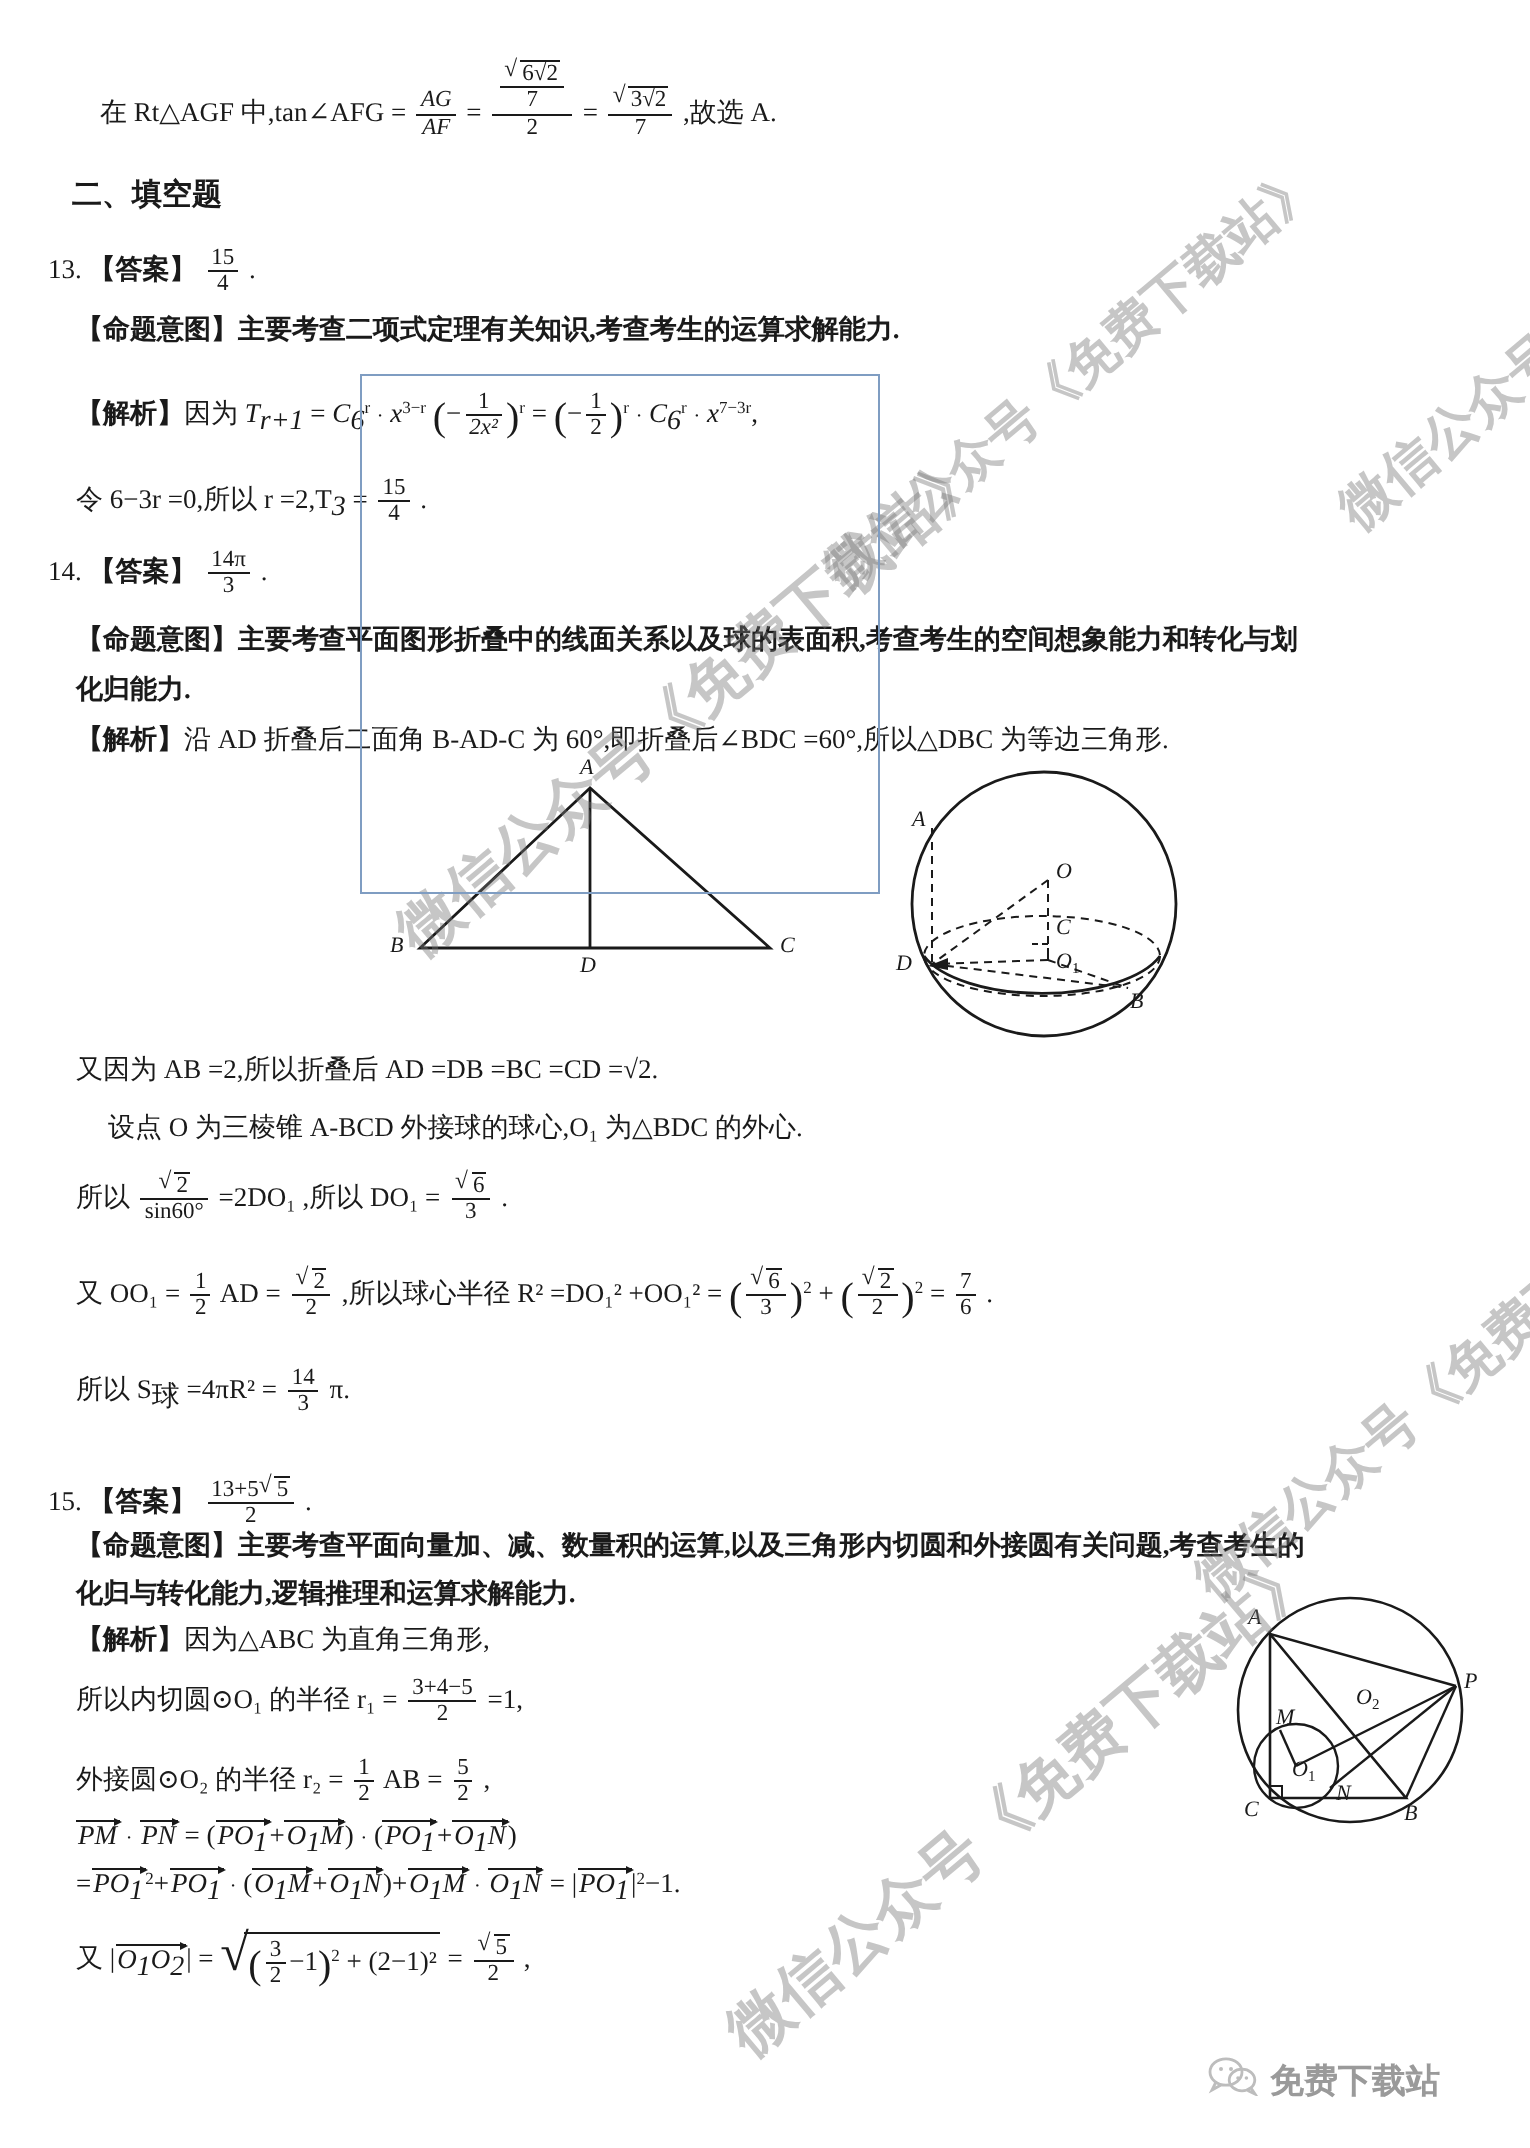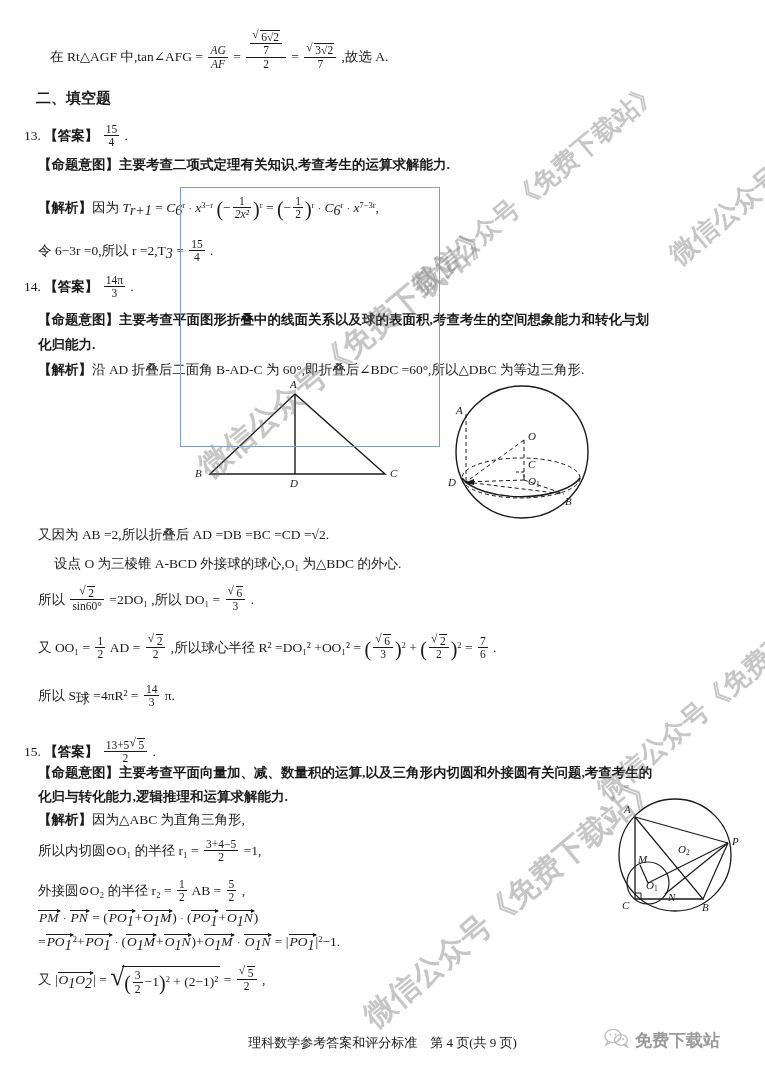--- a/index.html
+++ b/index.html
@@ -459,27 +459,20 @@
 
   <div id="watermarks">
     <div class="wm" style="left:190px; top:455px; font-size:31px; transform:rotate(-40deg);">微信公众号《免费下载站》</div>
     <div class="wm" style="left:405px; top:275px; font-size:26px; transform:rotate(-40deg);">微信公众号《免费下载站》</div>
     <div class="wm" style="left:355px; top:1005px; font-size:31px; transform:rotate(-40deg);">微信公众号《免费下载站》</div>
     <div class="wm" style="left:590px; top:780px; font-size:27px; transform:rotate(-40deg);">微信公众号《免费下载站》</div>
     <div class="wm" style="left:662px; top:245px; font-size:27px; transform:rotate(-40deg);">微信公众号《免费下载站》</div>
     <div class="wm" style="left:150px; top:90px; font-size:27px; transform:rotate(-40deg); opacity:0;">微信公众号《免费下载站》</div>
   </div>
 
-  <div id="footer">
-    <span id="footer-inner">
-      <span class="cn">理科数学参考答案和评分标准</span>
-      &nbsp;&nbsp;
-      <span class="cn">第 4 页(共 9 页)</span>
-    </span>
-  </div>
 
   <div id="brand">
     <span style="display:inline-block;">
       <svg width="26" height="20" viewBox="0 0 26 20">
         <ellipse cx="9" cy="8" rx="8" ry="6.6" fill="none" stroke="#bdbdbd" stroke-width="1.4"></ellipse>
         <path d="M 4 13 L 2 17 L 6.5 14.5" fill="none" stroke="#bdbdbd" stroke-width="1.4"></path>
         <circle cx="6.5" cy="6.5" r="1" fill="#bdbdbd"></circle>
         <circle cx="11.5" cy="6.5" r="1" fill="#bdbdbd"></circle>
         <ellipse cx="17" cy="12" rx="6.4" ry="5.4" fill="none" stroke="#bdbdbd" stroke-width="1.4"></ellipse>
         <path d="M 21.5 16 L 23.5 19 L 19.8 17.2" fill="none" stroke="#bdbdbd" stroke-width="1.4"></path>

